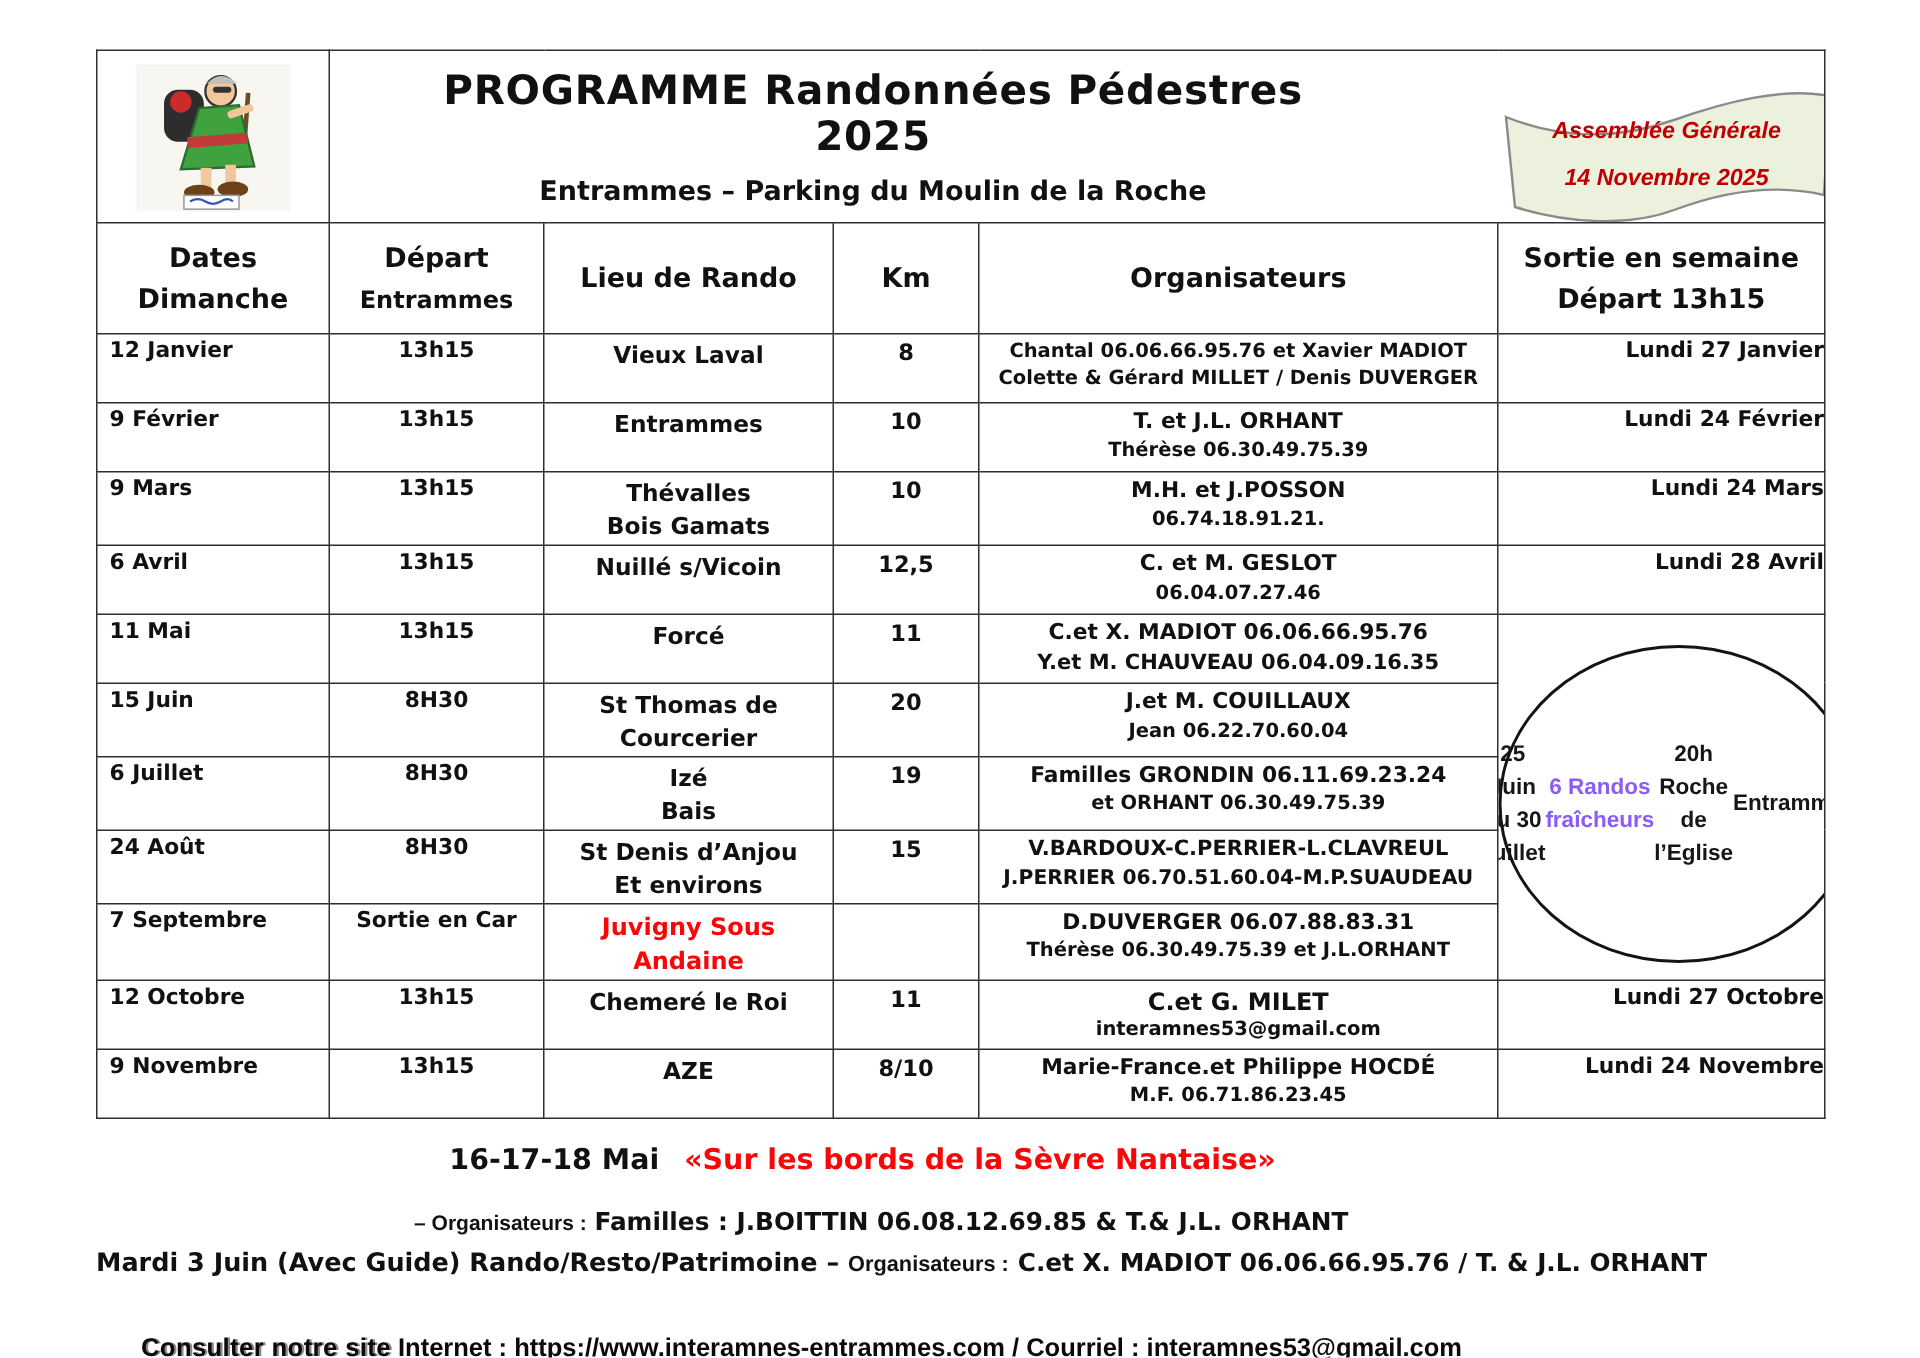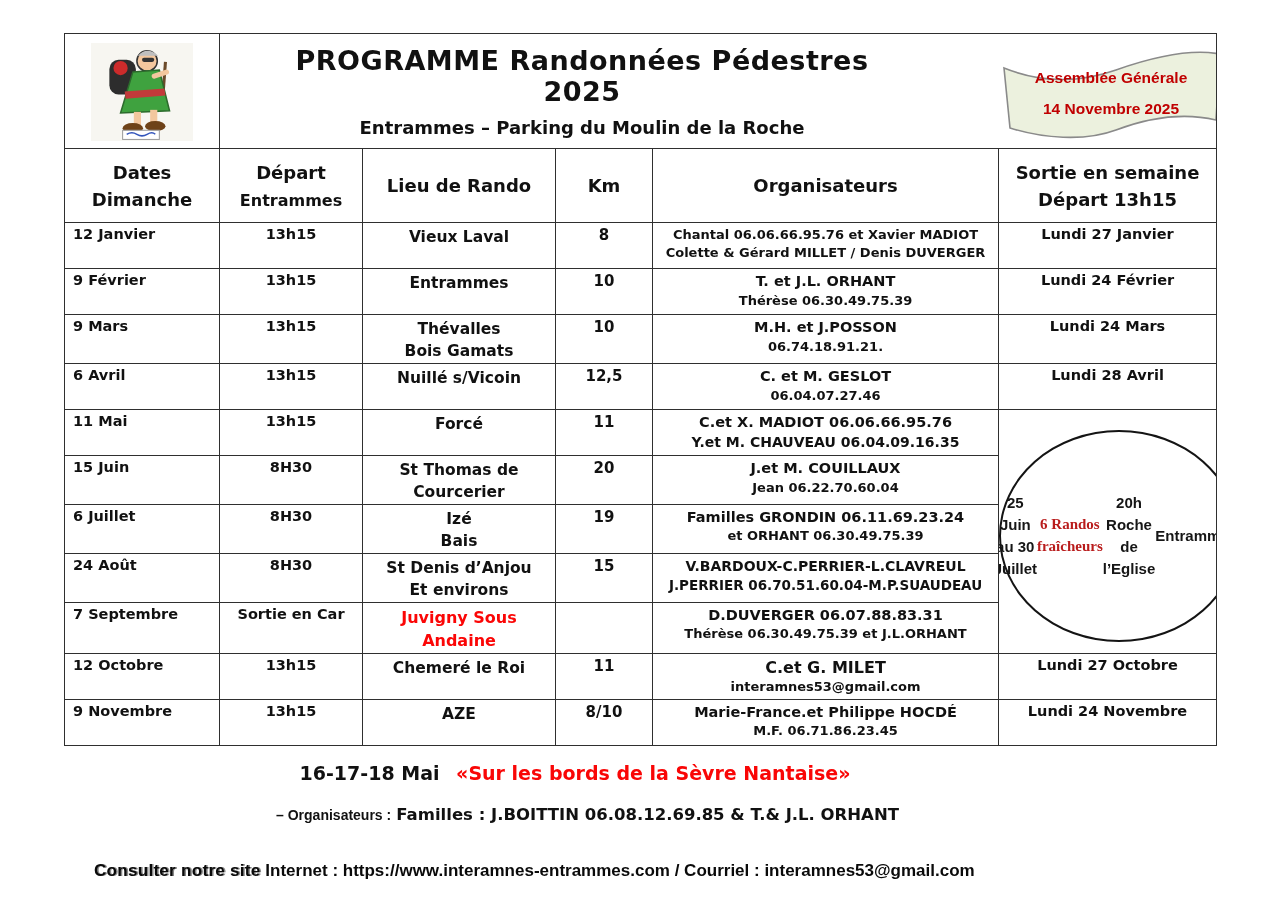--- a/index.html
+++ b/index.html
@@ -15,51 +15,51 @@
   table.main { border:1.5px solid #2f2f2f; }
 
   
   tr.band td { height:115px; }
   .logo-cell { text-align:center; vertical-align:middle !important; }
   .logo-box { width:102px; height:98px; margin:6px auto 4px auto; background:#f7f6f1; }
   .title-cell { position:relative; vertical-align:middle !important; }
   .title-wrap { width:640px; margin-left:42px; text-align:center; }
   .doc-title { font-size:27px; font-weight:700; letter-spacing:.5px; }
   .doc-subtitle { font-size:18px; font-weight:700; margin-top:10px; }
-  .banner { position:absolute; top:6px; right:-14px; width:238px; height:104px; }
+  .banner { position:absolute; top:16px; right:-14px; width:238px; height:104px;font-style:italic; }
   .banner svg { position:absolute; inset:0; }
   .banner-text { position:absolute; inset:0; z-index:2; display:flex; flex-direction:column;
     align-items:center; justify-content:center; gap:13px; padding-top:2px;
     font-family:"Liberation Sans", sans-serif; font-weight:700; font-size:15.5px; color:#c00000; }
 
   
   tr.cols th { height:74px; font-weight:700; font-size:18px; text-align:center; vertical-align:middle; line-height:1.5; }
   tr.cols .sub { font-size:16px; }
 
   
   tr.r td { height:46px; font-weight:700; padding-top:3px; }
   td.c-date { font-size:14.5px; padding-left:8px; }
   td.c-dep  { font-size:14.5px; text-align:center; }
   td.c-lieu { font-size:15.5px; text-align:center; line-height:1.45; }
   td.c-km   { font-size:15px; text-align:center; }
   td.c-org  { text-align:center; }
   td.c-org .l1 { display:block; font-size:14.5px; line-height:1.35; }
   td.c-org .l2 { display:block; font-size:13px;  line-height:1.35; }
   td.c-org.both-small .l1 { font-size:13px; }
-  td.c-sortie { font-size:14.5px; text-align:center;margin-top:36px; }
+  td.c-sortie { font-size:14.5px; text-align:right;margin-top:36px; }
   .red-place { color:#fb0606; font-size:16px; }
 
   
   td.sortie-merged { position:relative; vertical-align:middle !important; }
   .ellipse { width:240px; height:212px; margin:6px auto 0 auto; border:2.5px solid #141414; border-radius:50%;
     display:flex; align-items:center; justify-content:flex-end;
     font-family:"Liberation Sans", sans-serif; font-weight:700; font-size:15px; color:#161616;
     text-align:center; line-height:1.45; }
   .ellipse .gap { height:15px; }
-  .ellipse .accent { color:#b91c1c;font-family:Liberation Serif, serif; }
+  .ellipse .accent { color:#8b5cf6; }
 
   
   .footer { position:absolute; left:64px; top:762px; width:1152px; }
   .f1 { text-align:center; padding-right:130px; font-size:19px; font-weight:700; }
   .f1 .black { color:#111; }
   .f1 .red { color:#f90606; margin-left:10px; }
   .f2 { text-align:center; padding-right:105px; margin-top:21px; }
   .f2 .lbl { font-family:"Liberation Sans", sans-serif; font-weight:700; font-size:14px; }
   .f2 .val { font-size:16.5px; font-weight:700; }
   .f3 { margin-top:8px; font-size:17px; font-weight:700; }
@@ -295,17 +295,22 @@
 
 <div class="footer">
   <div class="f1">
     <span class="black">16-17-18 Mai</span>
     <span class="red">«Sur les bords de la Sèvre Nantaise»</span>
   </div>
   <div class="f2">
     <span class="lbl">– Organisateurs :</span>
     <span class="val">Familles : J.BOITTIN 06.08.12.69.85 &amp; T.&amp; J.L. ORHANT</span>
   </div>
+  <div class="f3">
+    <span>Mardi 3 Juin (Avec Guide) Rando/Resto/Patrimoine –</span>
+    <span class="lbl">Organisateurs :</span>
+    <span class="val">C.et X. MADIOT 06.06.66.95.76 / T. &amp; J.L. ORHANT</span>
+  </div>
   <div class="f4">
     <span class="ghost">Consulter notre site</span>
     <span>Internet : https://www.interamnes-entrammes.com / Courriel : interamnes53@gmail.com</span>
   </div>
 </div>
 
 </body></html>

